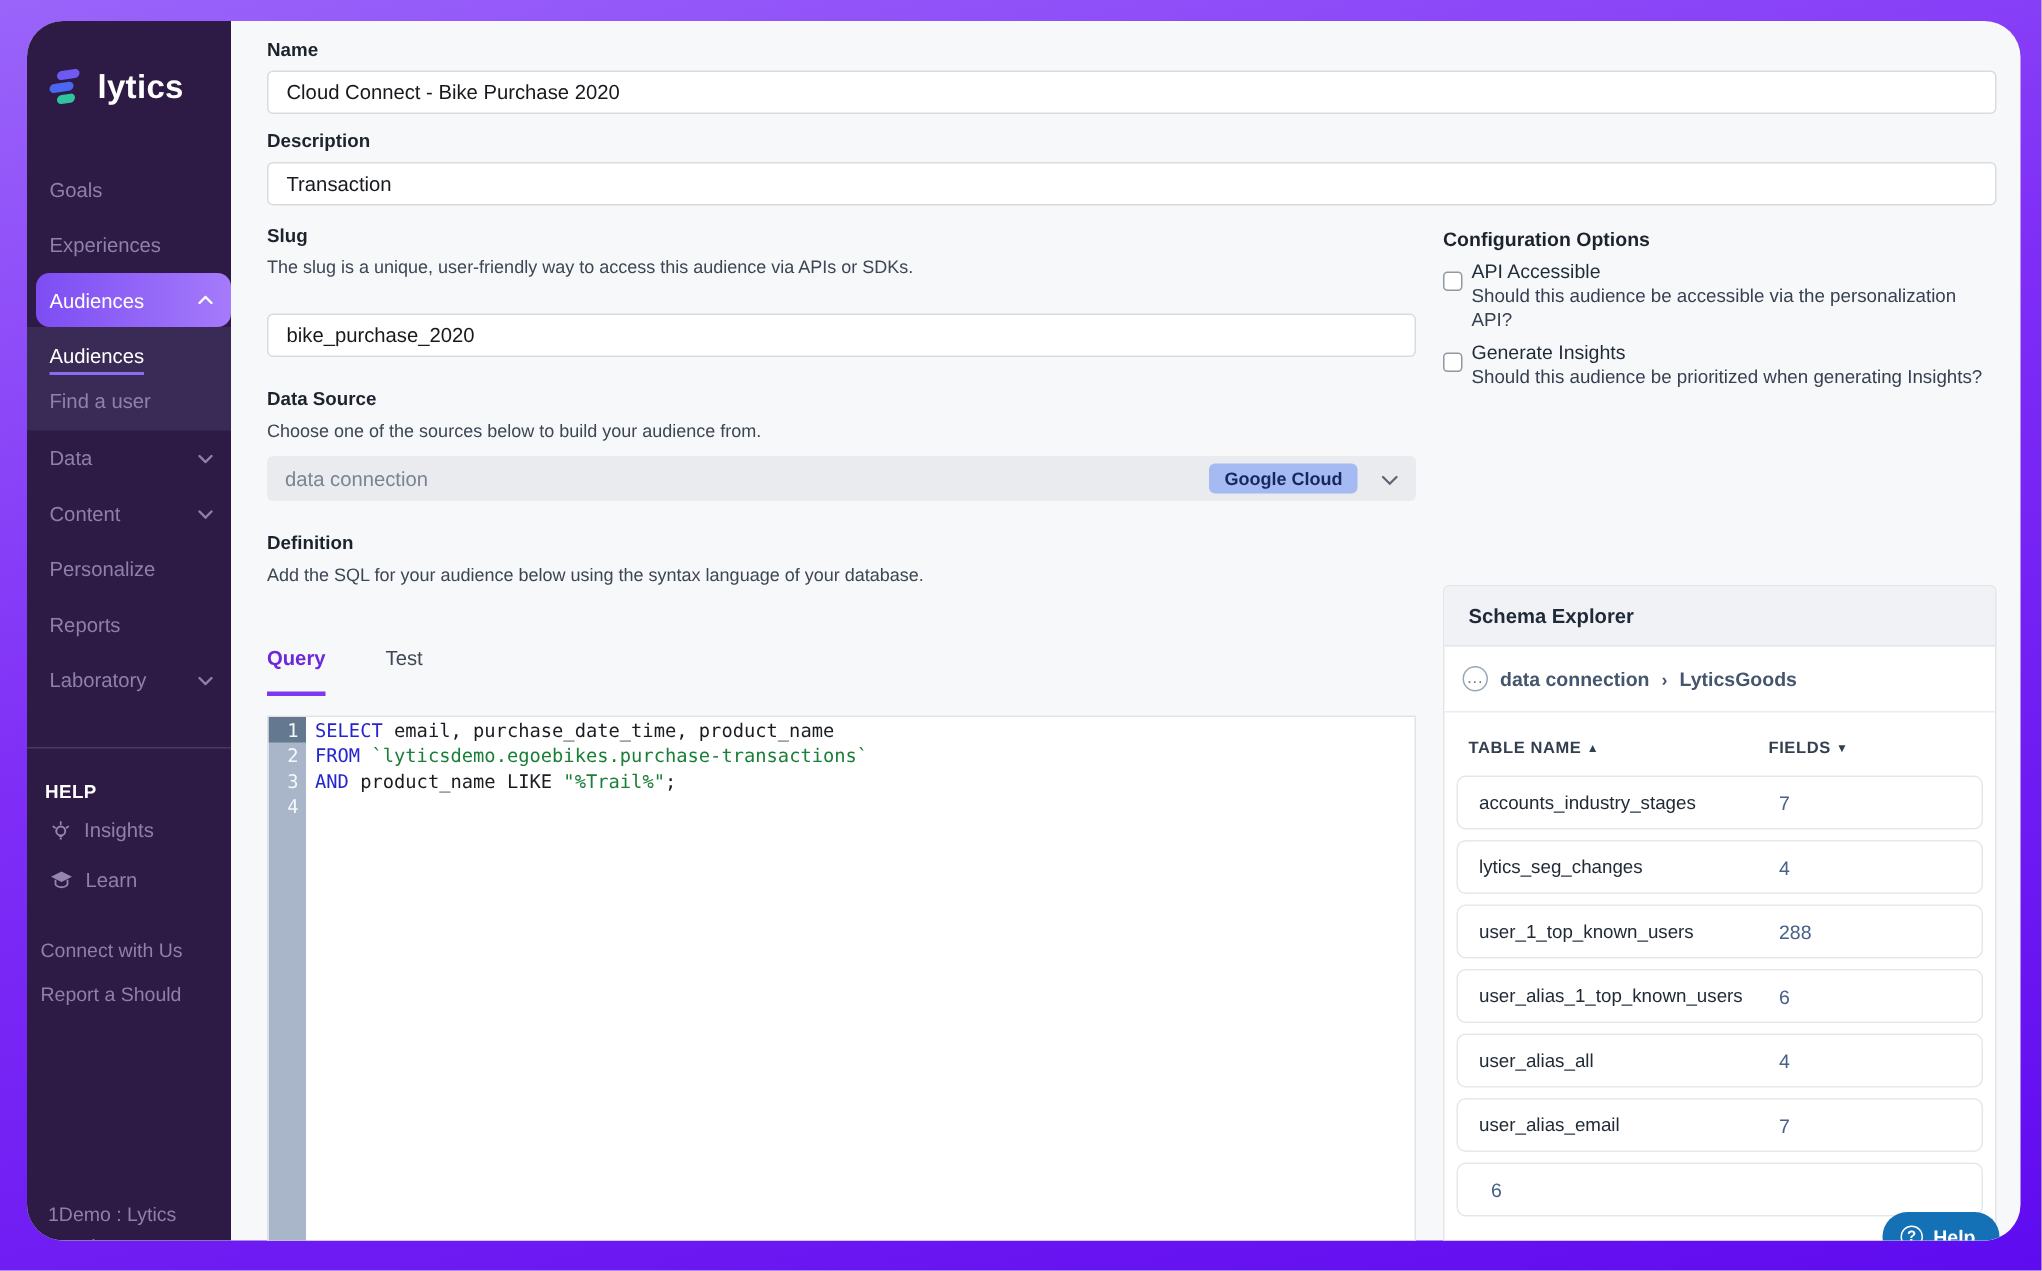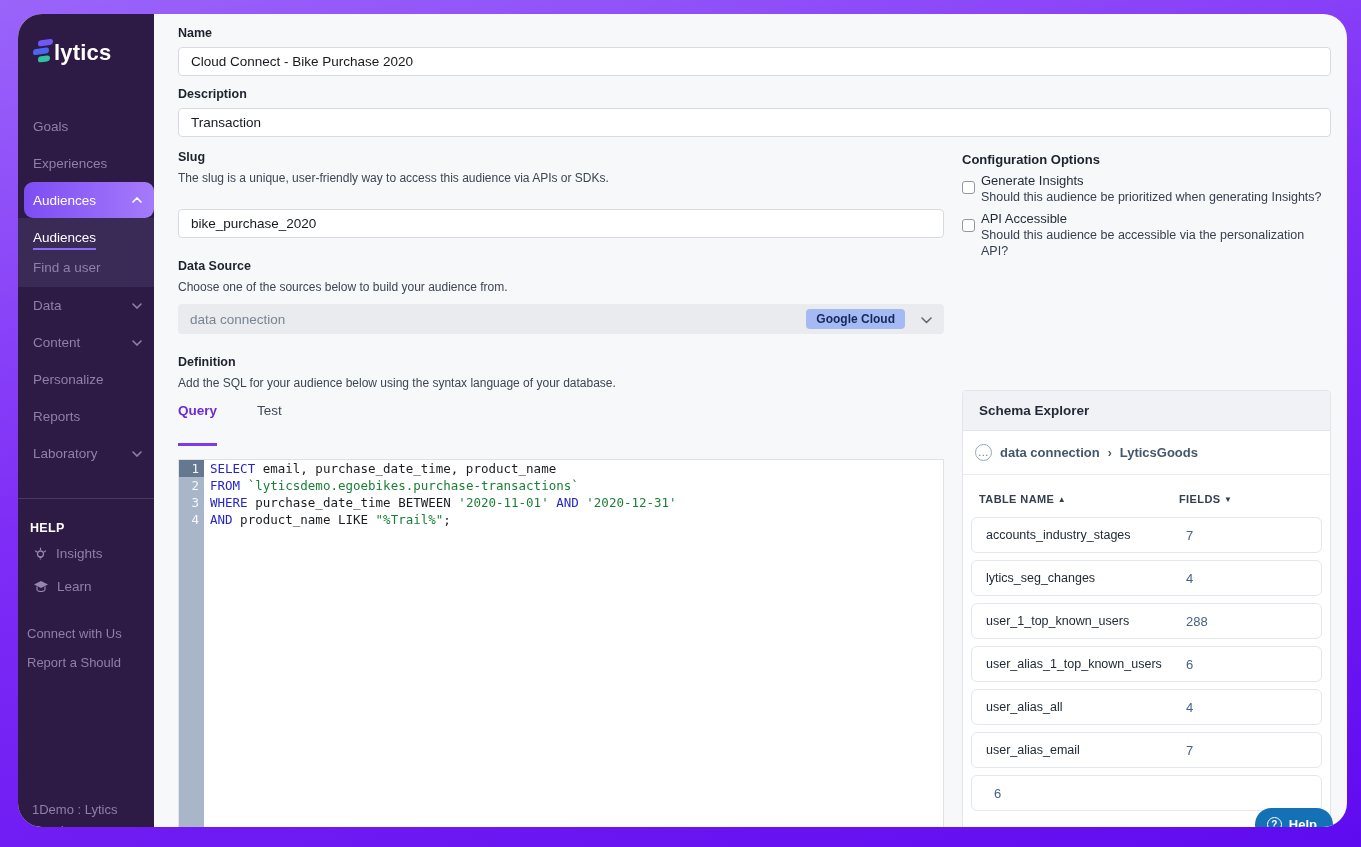--- a/index.html
+++ b/index.html
@@ -12,21 +12,21 @@
   .app {
     position:absolute; left:18px; top:14px; right:14px; bottom:20px;
     border-radius:24px; overflow:hidden; display:flex; background:#f7f8fa;
   }
 
   
   .sidebar {
     width:136px; background:#2d1a45; flex-shrink:0; display:flex; flex-direction:column;
     color:#8f80a8; position:relative;
   }
-  .logo { display:flex; gap:1px; padding:26px 0 0 15px; height:62px; }
+  .logo { display:flex; align-items:center; gap:12px; padding:26px 0 0 15px; height:62px; }
   .logo-mark { display:flex; flex-direction:column; gap:2px; transform:skewY(-8deg); }
   .logo-mark .bar { height:6px; border-radius:3px; }
   .bar.b1 { width:15px; margin-left:5px; background:#6f59f5; }
   .bar.b2 { width:16px; margin-left:0;  background:#4b66f0; }
   .bar.b3 { width:12px; margin-left:5px; background:#2fc3a0; }
   .logo-text { color:#fff; font-size:22px; font-weight:bold; letter-spacing:.2px; }
   .nav { margin-top:32px; }
   .nav-item {
     height:37px; display:flex; align-items:center; padding:0 12px 0 15px;
     font-size:13.5px; cursor:pointer; justify-content:space-between;
@@ -68,21 +68,21 @@
   }
   .ds-placeholder { color:#7a8494; font-size:13.5px; flex:1; }
   .ds-badge {
     background:#a5b9f3; color:#16275b; font-size:12px; font-weight:bold;
     border-radius:4px; padding:3px 10px; margin-right:16px;
   }
   .section { margin-top:21px; }
   .input-gap { margin-top:23px; }
 
   .tabs { display:flex; gap:40px; margin-top:12px; border-bottom:1px solid transparent; }
-  .tab { font-size:13.5px; padding-bottom:25px; cursor:pointer; color:#3f4854; }
+  .tab { font-size:13.5px; padding-bottom:15px; cursor:pointer; color:#3f4854;margin-top:28px; }
   .tab.active { color:#6d28d9; font-weight:bold; border-bottom:3px solid #7c3aed; }
 
   .editor {
     margin-top:12px; height:444px; background:#fff; border:1px solid #dfe2e7;
     display:flex; font-family:"DejaVu Sans Mono", monospace; font-size:12.5px; overflow:hidden;
   }
   .gutter { width:25px; background:#a9b6ca; color:#f4f7fb; text-align:right; flex-shrink:0; }
   .gut-num { height:17px; line-height:17px; padding-right:5px; }
   .gut-num.active { background:#64788f; }
   .code-pane { flex:1; padding-left:6px; overflow:hidden; }
@@ -279,43 +279,42 @@
         <div class="editor">
           <div class="gutter">
               <div class="gut-num active">1</div>
               <div class="gut-num">2</div>
               <div class="gut-num">3</div>
               <div class="gut-num">4</div>
             </div>
           <div class="code-pane">
               <div class="code-line"><span class="tok-kw">SELECT</span><span class="tok-pl"> email, purchase_date_time, product_name</span></div>
               <div class="code-line"><span class="tok-kw">FROM</span><span class="tok-pl"> </span><span class="tok-str">`lyticsdemo.egoebikes.purchase-transactions`</span></div>
-              <div class="code-line"><span class="tok-kw">WHERE</span><span class="tok-pl"> purchase_date_time BETWEEN </span><span class="tok-str">'2020-11-01'</span><span class="tok-pl"> </span><span class="tok-kw">AND</span><span class="tok-pl"> </span><span class="tok-str">'2020-12-31'</span></div>
               <div class="code-line"><span class="tok-kw">AND</span><span class="tok-pl"> product_name LIKE </span><span class="tok-str">"%Trail%"</span><span class="tok-pl">;</span></div>
             </div>
         </div>
         
       </div>
 
       <div class="right-col">
         <div class="cfg-title">Configuration Options</div>
+
+        <div class="cfg-opt">
+          <div class="checkbox"></div>
+          <div>
+            <div class="cfg-label">API Accessible</div>
+            <div class="cfg-desc">Should this audience be accessible via the personalization API?</div>
+          </div>
+        </div>
 
         <div class="cfg-opt">
           <div class="checkbox"></div>
           <div>
             <div class="cfg-label">Generate Insights</div>
             <div class="cfg-desc">Should this audience be prioritized when generating Insights?</div>
-          </div>
-        </div>
-
-        <div class="cfg-opt">
-          <div class="checkbox"></div>
-          <div>
-            <div class="cfg-label">API Accessible</div>
-            <div class="cfg-desc">Should this audience be accessible via the personalization API?</div>
           </div>
         </div>
 
         <div class="schema">
           <div class="schema-head">Schema Explorer</div>
           <div class="crumb">
             <div class="crumb-ellipsis">...</div>
             <span class="crumb-text">data connection</span>
             <span class="crumb-sep">›</span>
             <span class="crumb-text">LyticsGoods</span>

